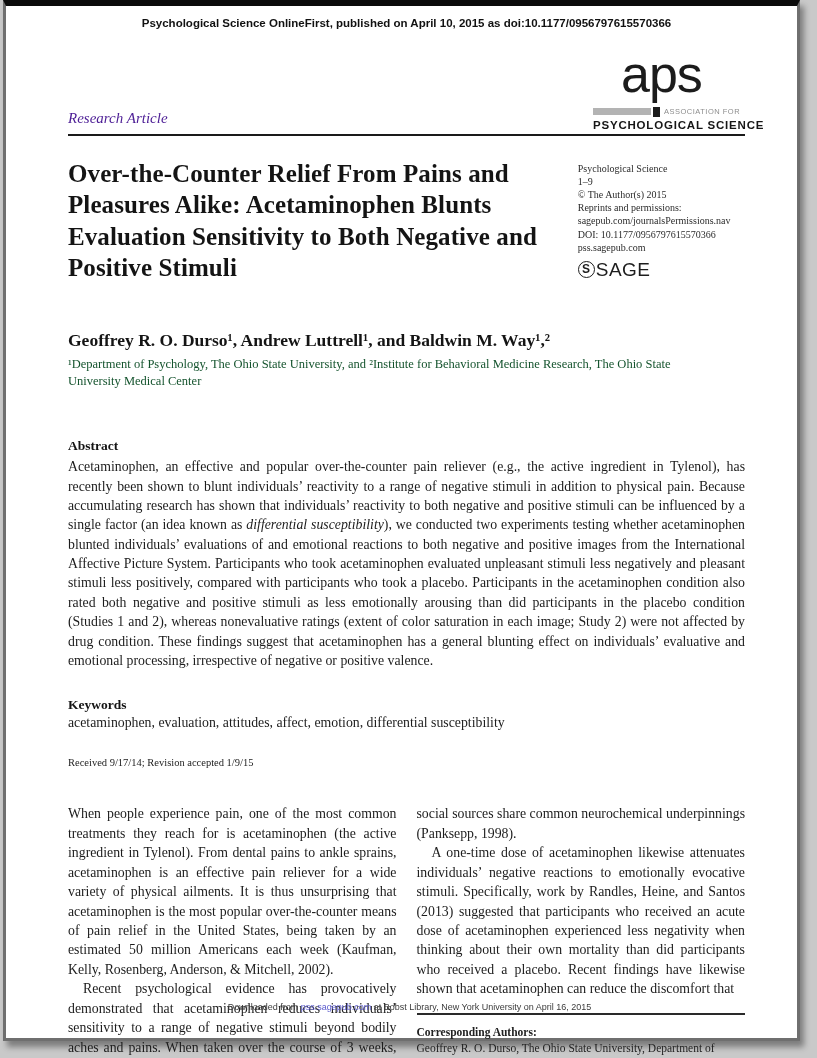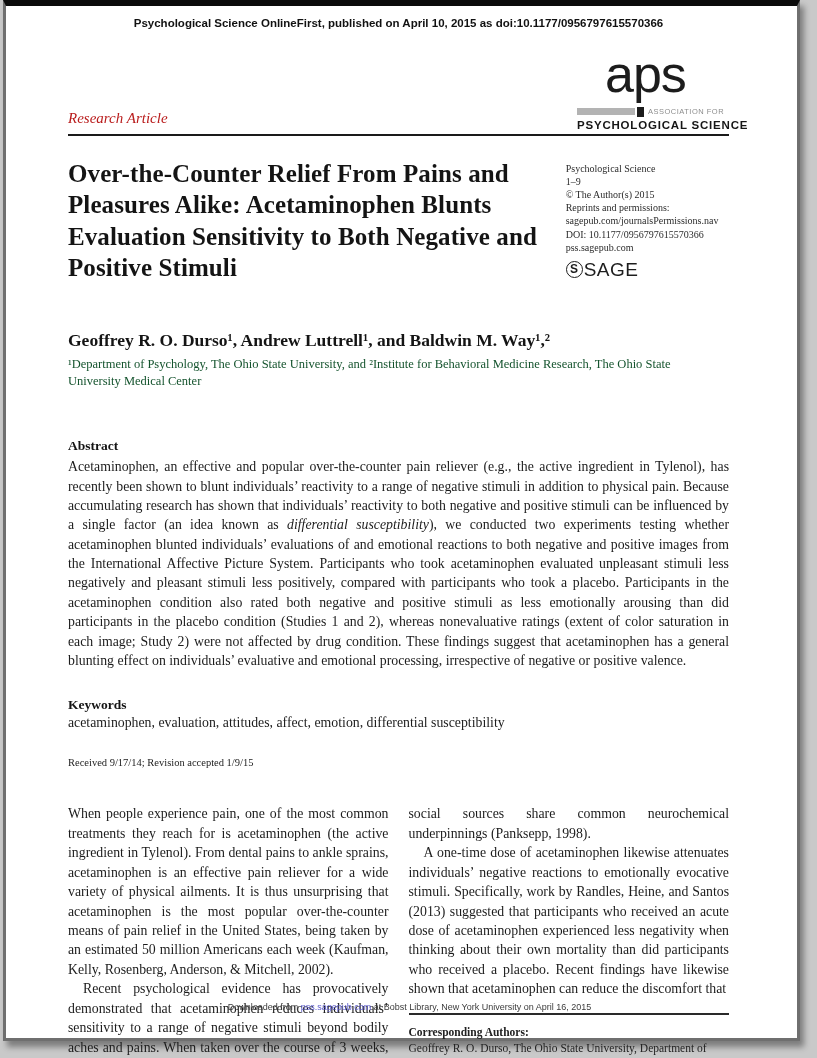--- a/index.html
+++ b/index.html
@@ -13,41 +13,41 @@
     position: absolute;
     left: 3px; top: 0; width: 797px; height: 1041px;
     background: #ffffff;
     border: 3px solid #6f6f6f;
     border-top: 6px solid #0b0b0b;
     box-shadow: 4px 6px 6px rgba(0,0,0,0.38);
   }
   .inner {
     position: relative;
     height: 100%;
-    padding: 11px 68px 0 62px;
+    padding: 11px 52px 0 62px;
   }
   
   .masthead {
     text-align: center;
     font-family: "Liberation Sans", sans-serif;
     font-weight: bold;
     font-size: 11.5px;
     color: #111;
   }
   
   .logo-row {
     display: flex;
     align-items: flex-end;
     justify-content: space-between;
     margin-top: 24px;
   }
   .research-article {
     font-style: italic;
     font-size: 15px;
-    color: #b91c1c;
+    color: #4c1d95;
     padding-bottom: 4px;
   }
   .aps-logo { width: 152px; display: flex; flex-direction: column; align-items: flex-start; }
   .aps-wordmark {
     font-family: "Liberation Sans", sans-serif;
     font-size: 52px;
     line-height: 0.82;
     font-weight: 500;
     letter-spacing: -1px;
     color: #1c1c1c;

